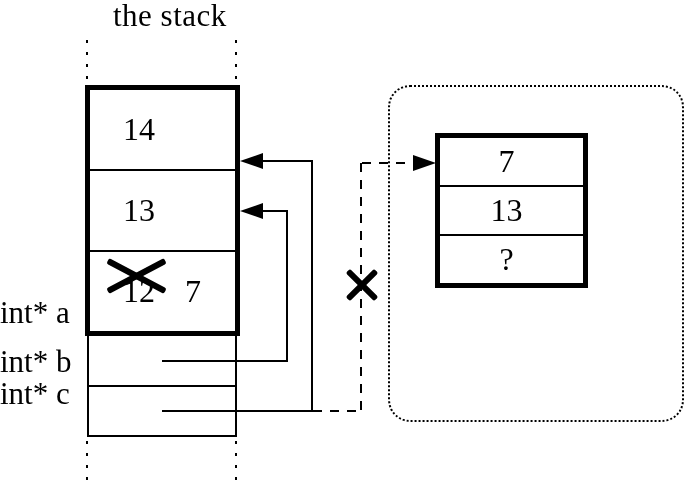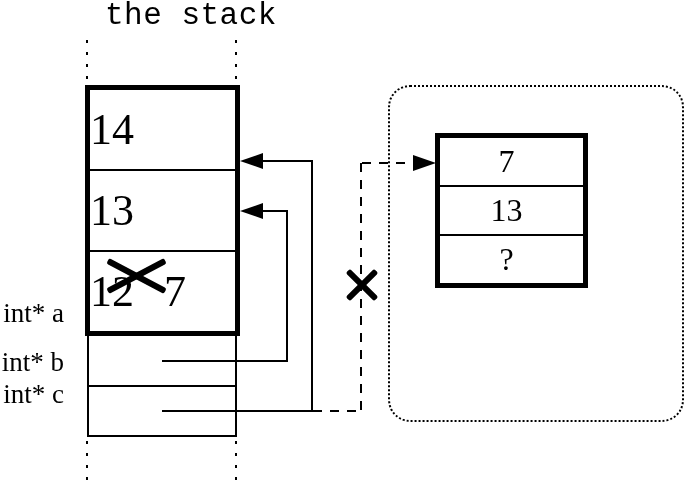--- a/index.html
+++ b/index.html
@@ -6,56 +6,56 @@
   #canvas {
     position:relative; width:692px; height:489px;
     background:#ffffff; overflow:hidden;
     font-family:"Liberation Serif","DejaVu Serif",serif;
     color:#000;
   }
   .abs { position:absolute; }
 
   
   .region-title { font-size:31px; letter-spacing:0.5px; white-space:nowrap; line-height:30px; }
-  #title-stack { left:105px; top:1px;font-family:Liberation Mono, monospace; }
+  #title-stack { left:113px; top:1px; }
   #title-heap  { left:452px; top:1px; }
 
   
   .vguide {
     width:2px;
     background:repeating-linear-gradient(180deg,#000 0 3px,transparent 3px 12px);
   }
   #guide-tl { left:86px;  top:40px;  height:45px; }
   #guide-tr { left:235px; top:40px;  height:45px; }
   #guide-bl { left:86px;  top:441px; height:47px; }
   #guide-br { left:235px; top:441px; height:47px; }
 
   
   #stack-box {
     left:85px; top:85px; width:155px; height:251px;
     border:5px solid #000; box-sizing:border-box;
     display:flex; flex-direction:column;
   }
   #stack-box .cell {
     flex:1; display:flex; align-items:center;
-    font-size:44px; position:relative;
+    padding-left:33px; font-size:32px; position:relative;
   }
   #stack-box .cell + .cell { border-top:2px solid #000; }
 
   
   #stack-sub-box {
     left:87px; top:336px; width:150px; height:101px;
     border:2px solid #000; border-top:none; box-sizing:border-box;
     display:flex; flex-direction:column;
   }
   #stack-sub-box .subcell { flex:1; }
   #stack-sub-box .subcell + .subcell { border-top:2px solid #000; }
 
   
-  .ptr-label { left:0; width:64px; text-align:right; font-size:27px; line-height:26px; white-space:nowrap; }
+  .ptr-label { left:0; width:64px; text-align:right; font-size:31px; line-height:26px; white-space:nowrap; }
   #label-a { top:300px; }
   #label-b { top:349px; }
   #label-c { top:381px; }
 
   
   .hline { height:2px; background:#000; }
   .vline { width:2px;  background:#000; }
 
   
   .hdash {

